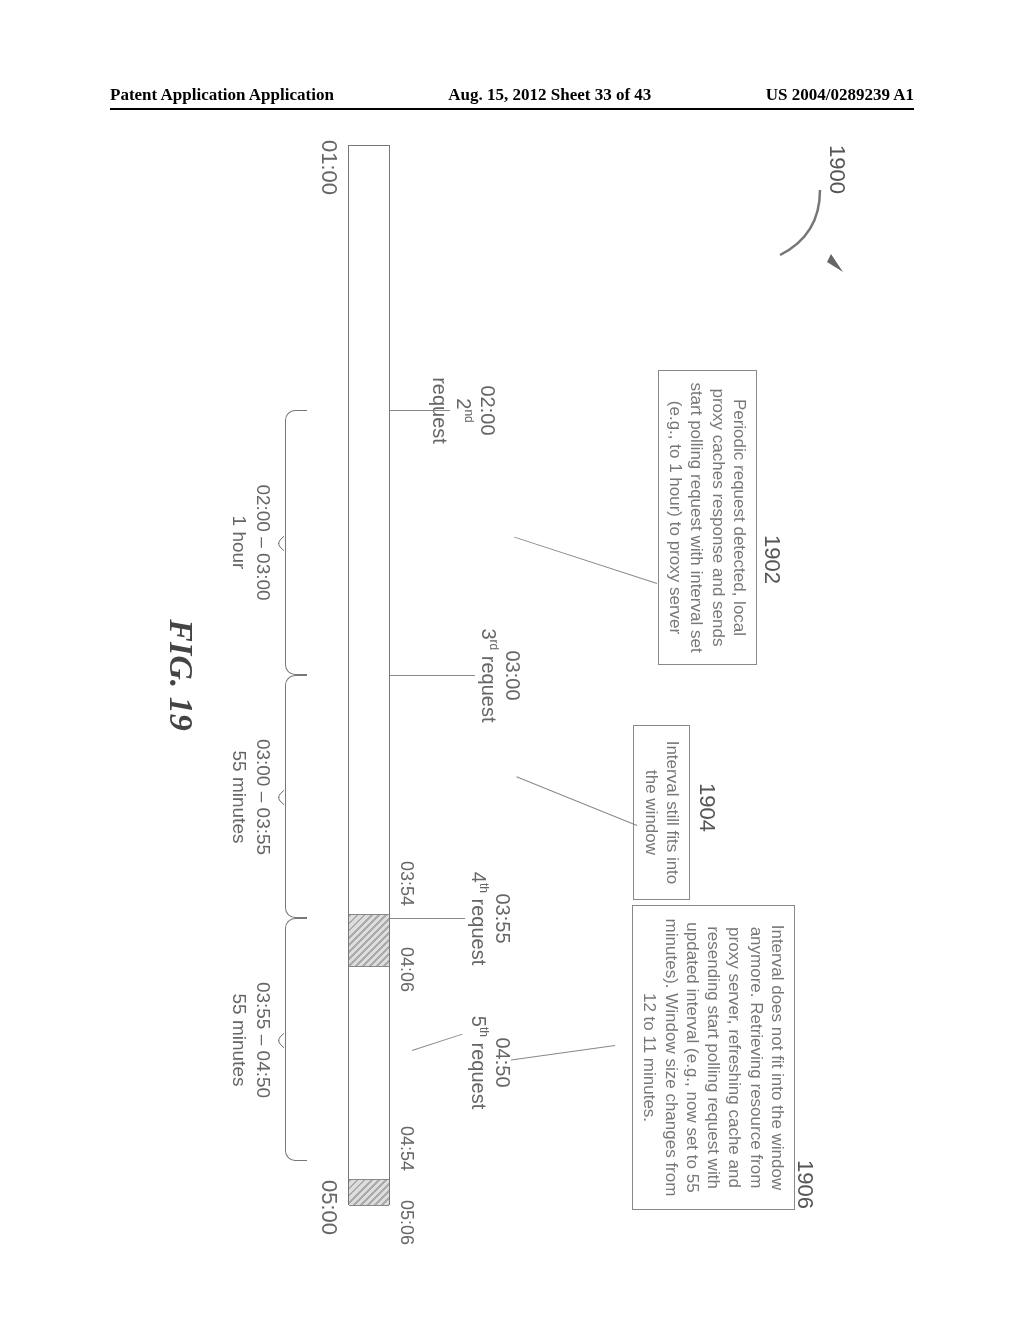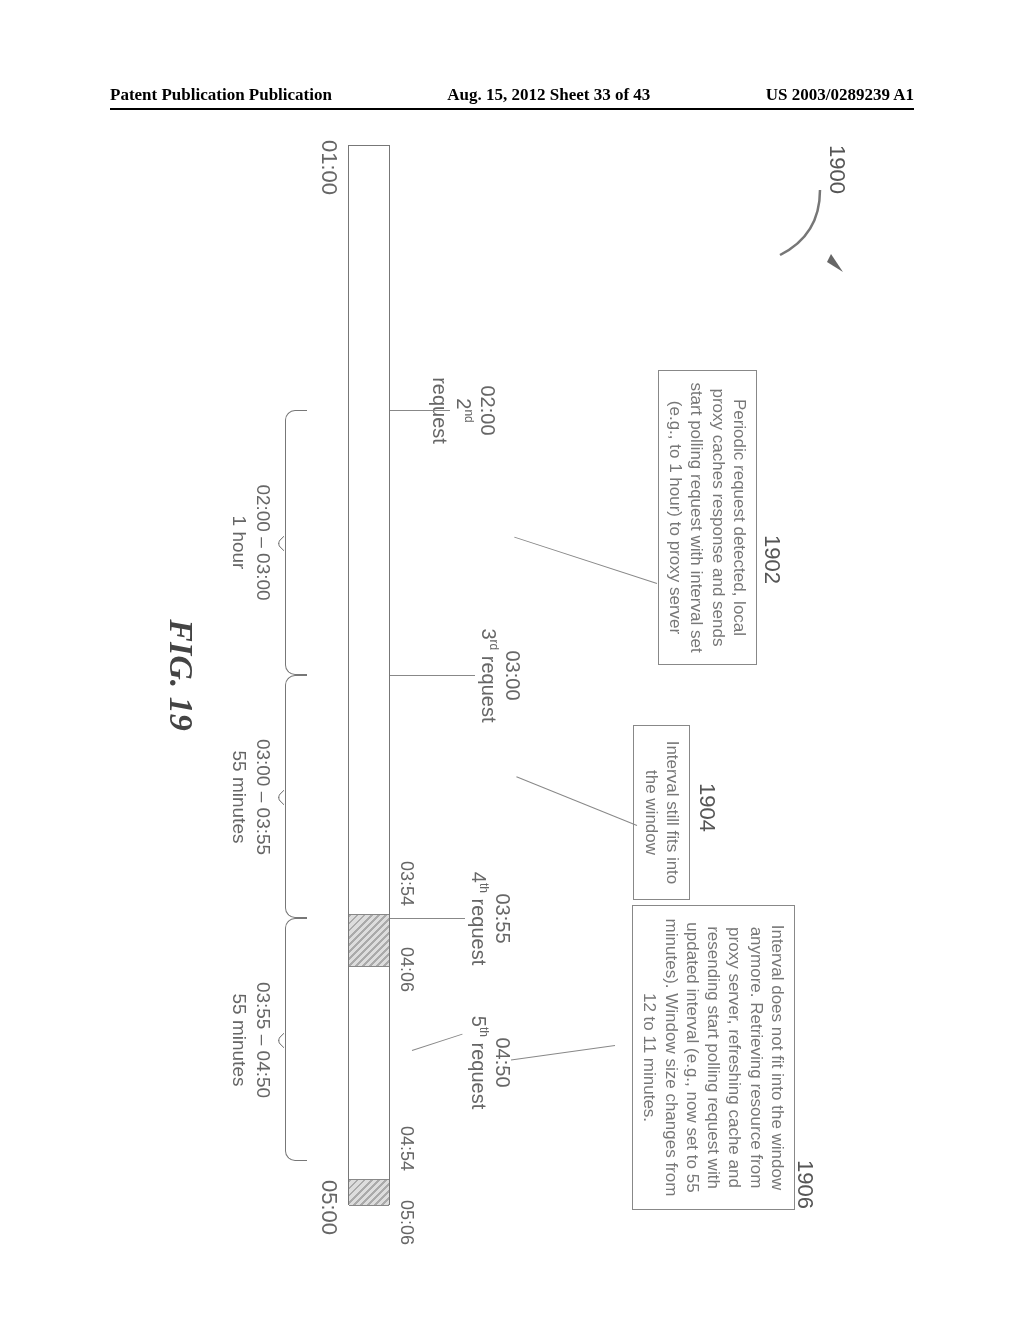--- a/index.html
+++ b/index.html
@@ -171,23 +171,23 @@
       font-style: italic;
       font-weight: bold;
       font-size: 34px;
       color: #444;
     }
   </style>
 </head>
 <body>
 
 <div class="header">
-  <span>Patent Publication Publication</span>
+  <span>Patent Application Application</span>
   <span>Aug. 15, 2012  Sheet 33 of 43</span>
-  <span>US 2003/0289239 A1</span>
+  <span>US 2004/0289239 A1</span>
 </div>
 <div class="header-rule"></div>
 
 <div class="diagram">
   <div class="canvas">
 
     <div class="reference">1900</div>
     <svg class="curve" width="90" height="60">
       <path d="M5 5 C 30 5, 55 15, 70 45" stroke="#777" stroke-width="2.5" fill="none"></path>
     </svg>

